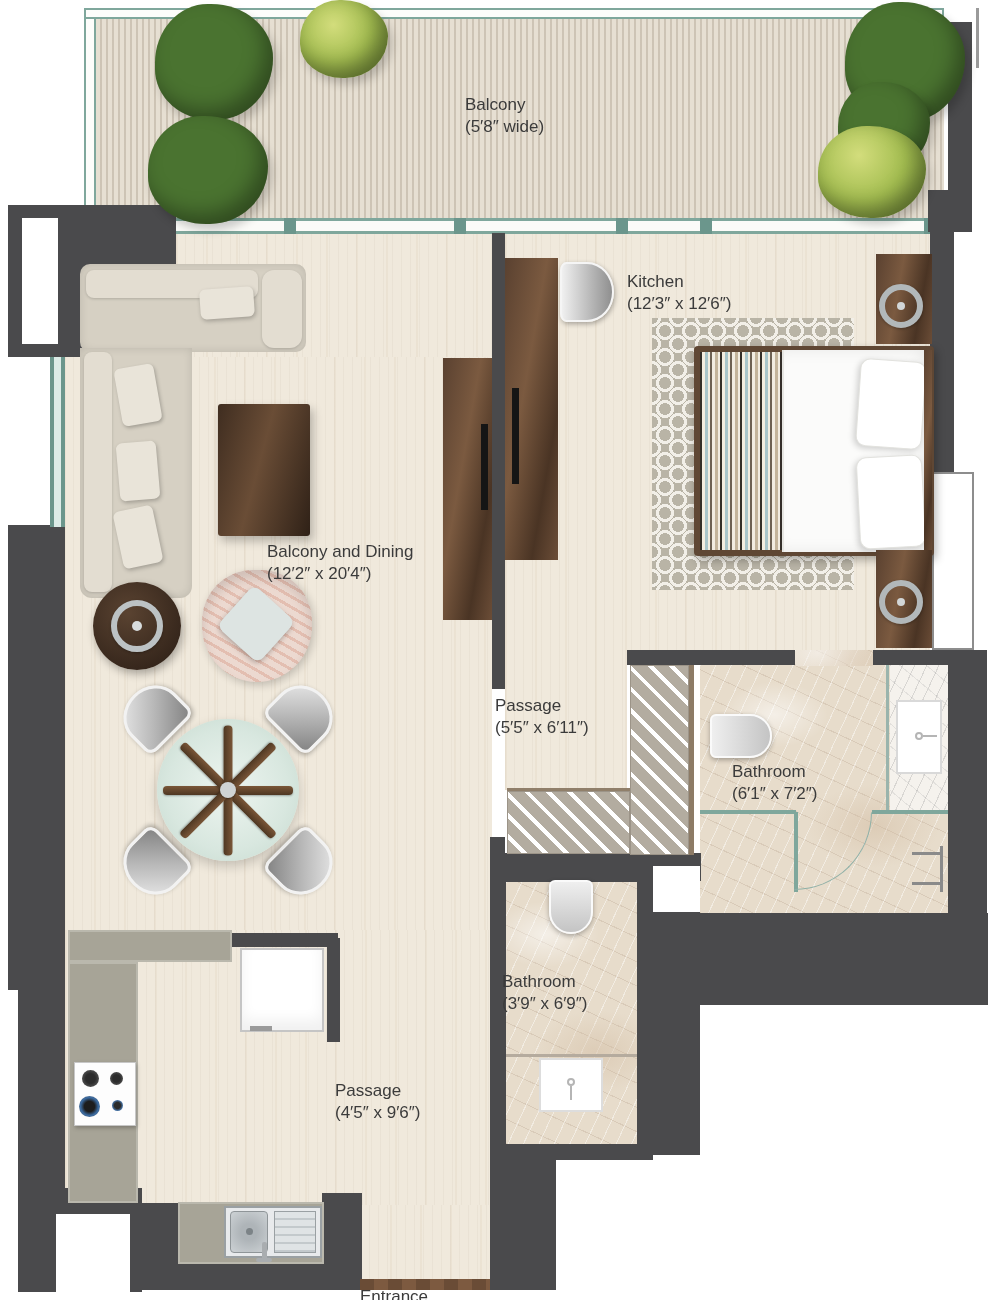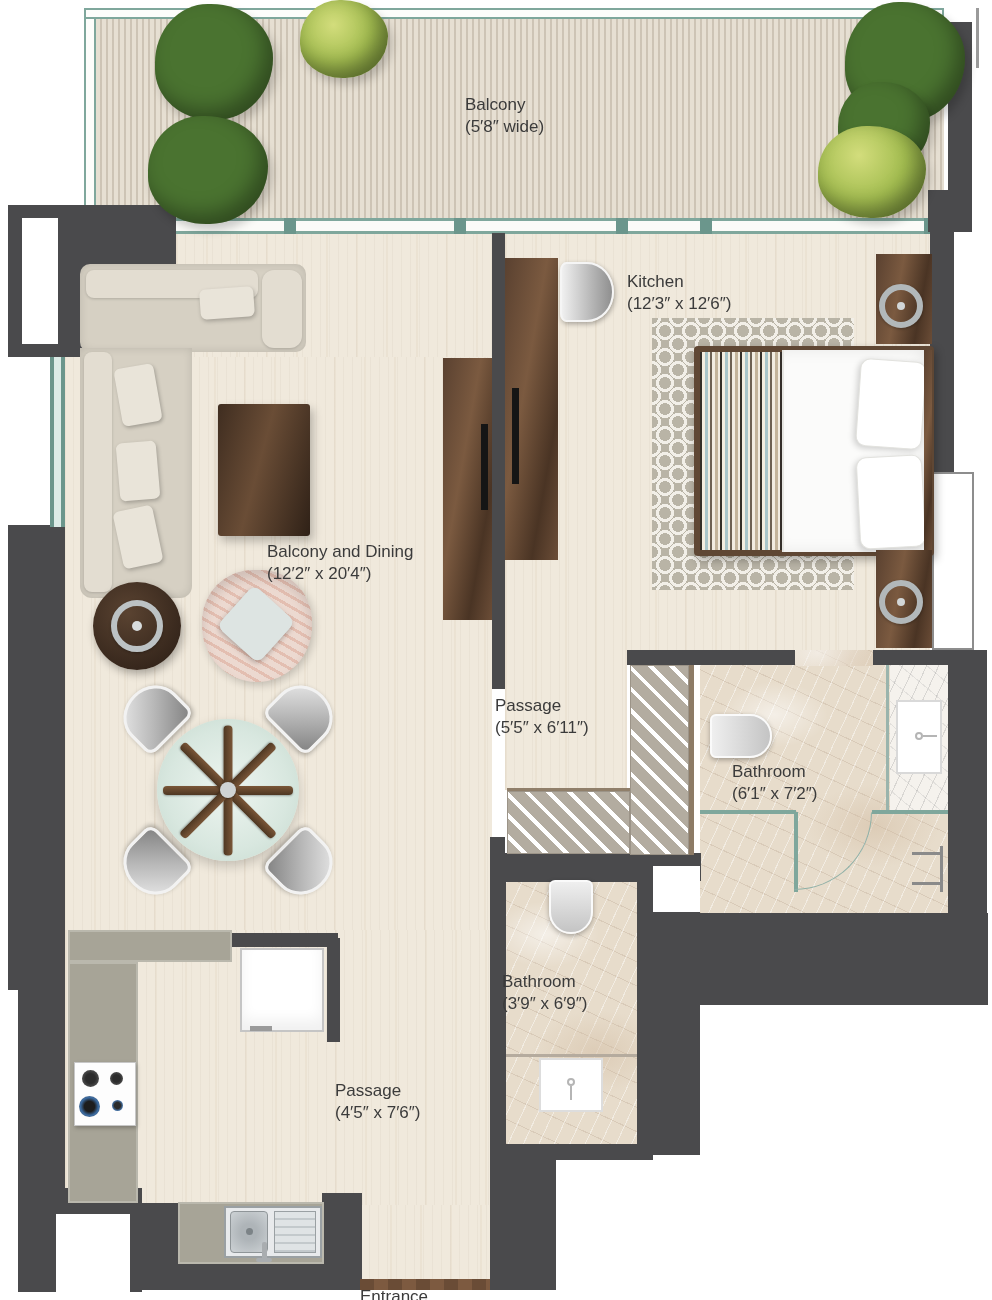--- a/index.html
+++ b/index.html
@@ -234,17 +234,17 @@
   <div class="abs label" style="left:732px;top:761px;width:160px;">
     <div>Bathroom</div>
     <div>(6′1″ x 7′2″)</div>
   </div>
   <div class="abs label" style="left:502px;top:971px;width:140px;">
     <div>Bathroom</div>
     <div>(3′9″ x 6′9″)</div>
   </div>
   <div class="abs label" style="left:335px;top:1080px;width:160px;">
     <div>Passage</div>
-    <div>(4′5″ x 7′6″)</div>
+    <div>(4′5″ x 9′6″)</div>
   </div>
   <div class="abs label" style="left:360px;top:1286px;width:130px;">Entrance</div>
 
 </div>
 
 </body></html>

